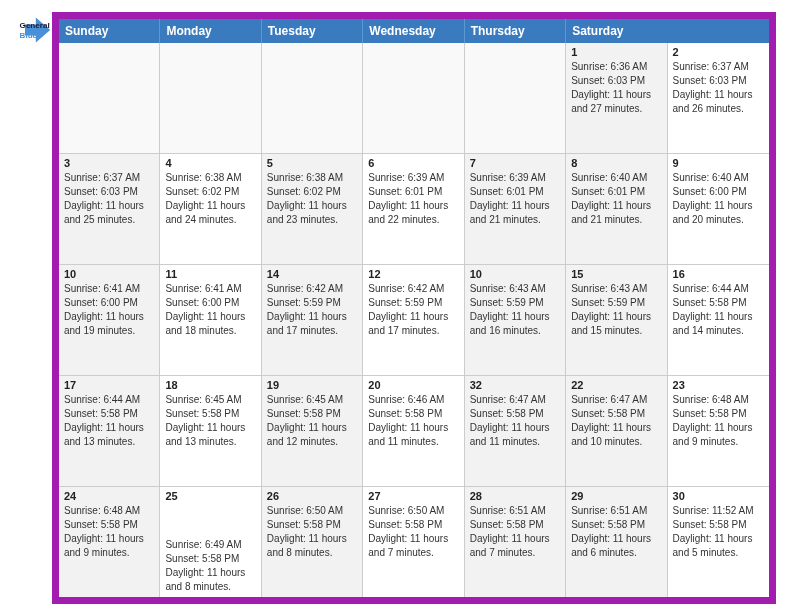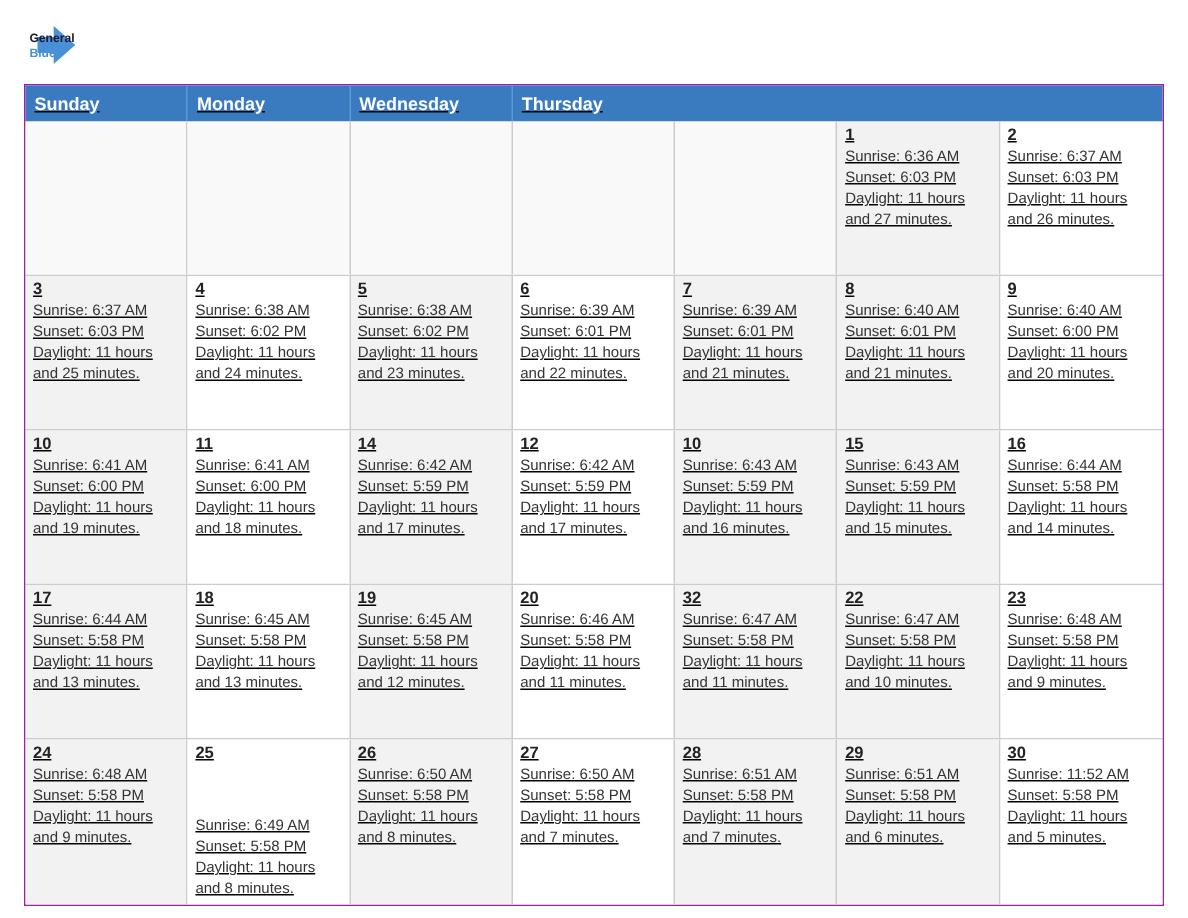--- a/index.html
+++ b/index.html
@@ -8,22 +8,21 @@
       background: #fff;
       width: 792px;
       height: 612px;
       overflow: hidden;
     }
     .page {
       width: 792px;
       height: 612px;
       padding: 12px 16px 8px 16px;
       display: flex;
-      flex-direction: column;
-      text-decoration: underline;
+      flex-direction: row;
     }
     .header {
       display: flex;
       justify-content: space-between;
       align-items: flex-start;
       margin-bottom: 8px;
     }
     .logo {
       display: flex;
       align-items: center;
@@ -43,21 +42,21 @@
     }
     .location {
       font-size: 14px;
       color: #444;
       margin-top: 2px;
     }
     .calendar {
       flex: 1;
       display: flex;
       flex-direction: column;
-      border: 1px solid #a21caf;
+      border: 7px solid #a21caf;
     }
     .cal-header-row {
       display: grid;
       grid-template-columns: repeat(7, 1fr);
       background: #3a7abf;
     }
     .cal-header-cell {
       color: #fff;
       font-size: 12px;
       font-weight: bold;
@@ -117,22 +116,24 @@
     <div class="title-block">
       <div class="month-title"></div>
       <div class="location"></div>
     </div>
   </div>
 
   <div class="calendar">
     <div class="cal-header-row">
     <div class="cal-header-cell">Sunday</div>
         <div class="cal-header-cell">Monday</div>
+        <div class="cal-header-cell">Tuesday</div>
         <div class="cal-header-cell">Wednesday</div>
         <div class="cal-header-cell">Thursday</div>
+        <div class="cal-header-cell">Saturday</div>
       </div>
     <div class="cal-body">
     <div class="cal-week">
           <div class="cal-cell empty"></div>
           <div class="cal-cell empty"></div>
           <div class="cal-cell empty"></div>
           <div class="cal-cell empty"></div>
           <div class="cal-cell empty"></div>
           <div class="cal-cell shaded">
             <span class="day-number">1</span>

